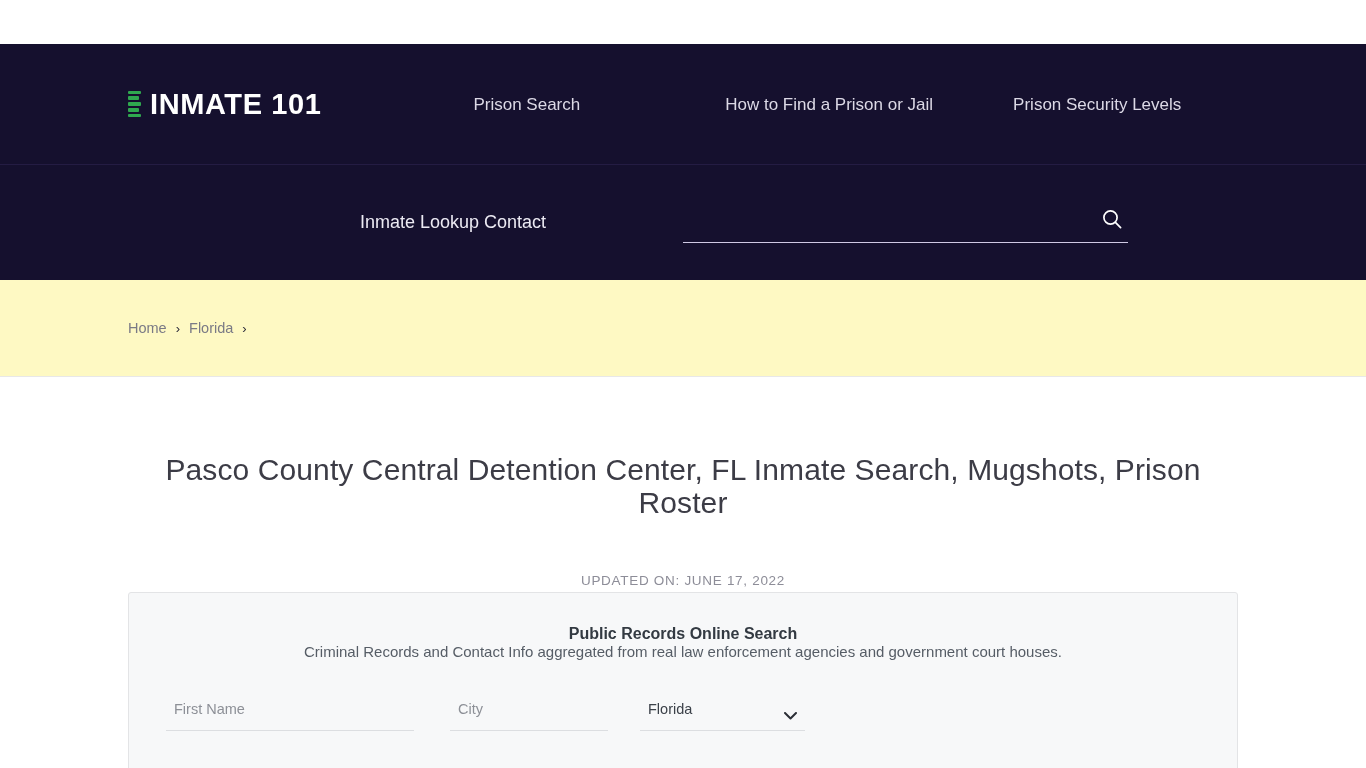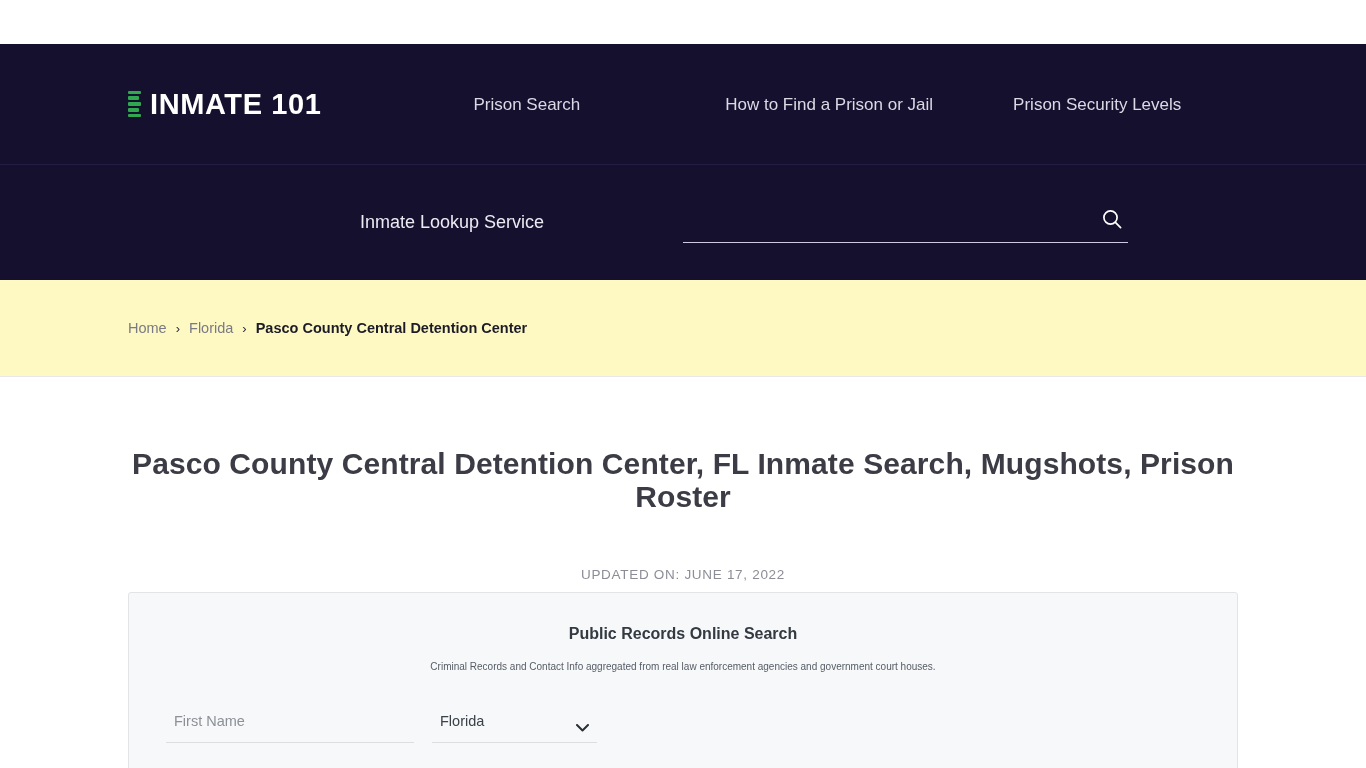--- a/index.html
+++ b/index.html
@@ -171,25 +171,25 @@
 
   
   .titlezone {
     position: relative;
     padding-top: 68px;
     text-align: center;
   }
 
   .page-title {
     font-size: 30px;
-    font-weight: 700;
+    font-weight: 400;
     color: #3c3c46;
     line-height: 1.1;
     max-width: 1110px;
-    margin: 2px auto;
+    margin: 8px auto;
     letter-spacing: 0.1px;
     text-align: center;
   }
 
   .updated {
     margin-top: 54px;
     font-size: 13.5px;
     letter-spacing: 0.7px;
     color: #8d8d98;
     text-transform: uppercase;
@@ -209,31 +209,31 @@
   }
 
   .card-title {
     margin-top: 32px;
     font-size: 16px;
     font-weight: 700;
     color: #333a42;
   }
 
   .card-sub {
-    margin-top: 18px;
-    font-size: 10px;
+    margin-top: 0;
+    font-size: 15px;
     color: #565d66;
   }
 
   .form-row {
     margin-top: 34px;
     padding: 0 37px;
     display: flex;
     align-items: flex-end;
-    gap: 0;
+    gap: 14px;
   }
 
   .field {
     height: 37px;
     border: 0;
     border-bottom: 1px solid #dcdee1;
     background: transparent;
     outline: none;
     font-size: 14.5px;
     font-family: "Liberation Sans", sans-serif;
@@ -296,57 +296,57 @@
   <nav class="mainnav">
     <a href="#">Prison Search</a>
     <span class="nav-gap-1"></span>
     <a href="#">How to Find a Prison or Jail</a>
     <span class="nav-gap-2"></span>
     <a href="#">Prison Security Levels</a>
   </nav>
 </div>
 
 <div class="herobar">
-  <div class="hero-label">Inmate Lookup Service</div>
+  <div class="hero-label">Inmate Lookup Contact</div>
 
   <div class="hero-searchwrap">
     <input class="hero-input" type="text" placeholder="" style="">
     <button class="hero-search-btn">
       <svg width="22" height="22" viewBox="0 0 22 22">
         <circle cx="9.5" cy="9.5" r="6.6" fill="none" stroke="#ffffff" stroke-width="1.7"></circle>
         <line x1="14.4" y1="14.4" x2="19.6" y2="19.6" stroke="#ffffff" stroke-width="1.7" stroke-linecap="round"></line>
       </svg>
     </button>
   </div>
 </div>
 
 <div class="crumbbar">
   <div class="crumbs">
     <a href="#">Home</a>
     <span class="crumb-sep">›</span>
     <a href="#">Florida</a>
     <span class="crumb-sep">›</span>
-    <span class="crumb-current">Pasco County Central Detention Center</span>
   </div>
 </div>
 
 <div class="titlezone">
   <h1 class="page-title">Pasco County Central Detention Center, FL Inmate Search, Mugshots, Prison Roster</h1>
 
   <div class="updated">UPDATED ON: JUNE 17, 2022</div>
 </div>
 
 <div class="records-card">
   <div class="card-title">Public Records Online Search</div>
   <div class="card-sub">Criminal Records and Contact Info aggregated from real law enforcement agencies and government court houses.</div>
 
   <div class="form-row">
     <input class="field field-first" type="text" placeholder="First Name" style="">
 
 
+    <input class="field field-city" type="text" placeholder="City" style="">
 
     <span class="select-wrap">
       <select class="field field-state">
         <option>Florida</option>
       </select>
       <svg class="chev" width="13" height="8" viewBox="0 0 13 8">
         <polyline points="1,1 6.5,6.5 12,1" fill="none" stroke="#2b2f36" stroke-width="2" stroke-linecap="round" stroke-linejoin="round"></polyline>
       </svg>
     </span>
 

